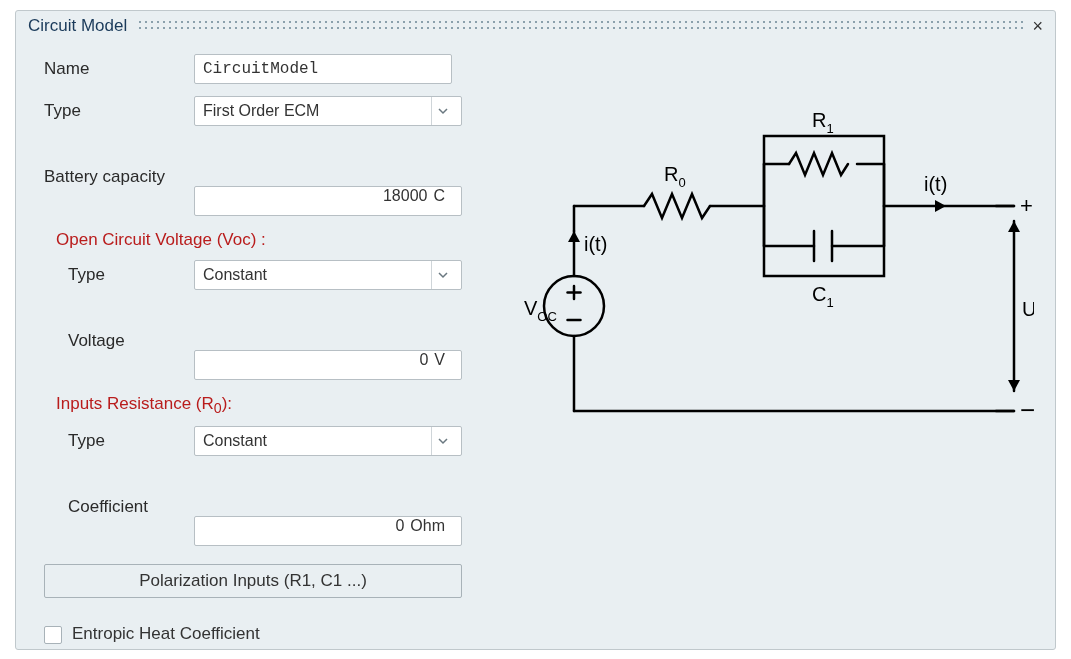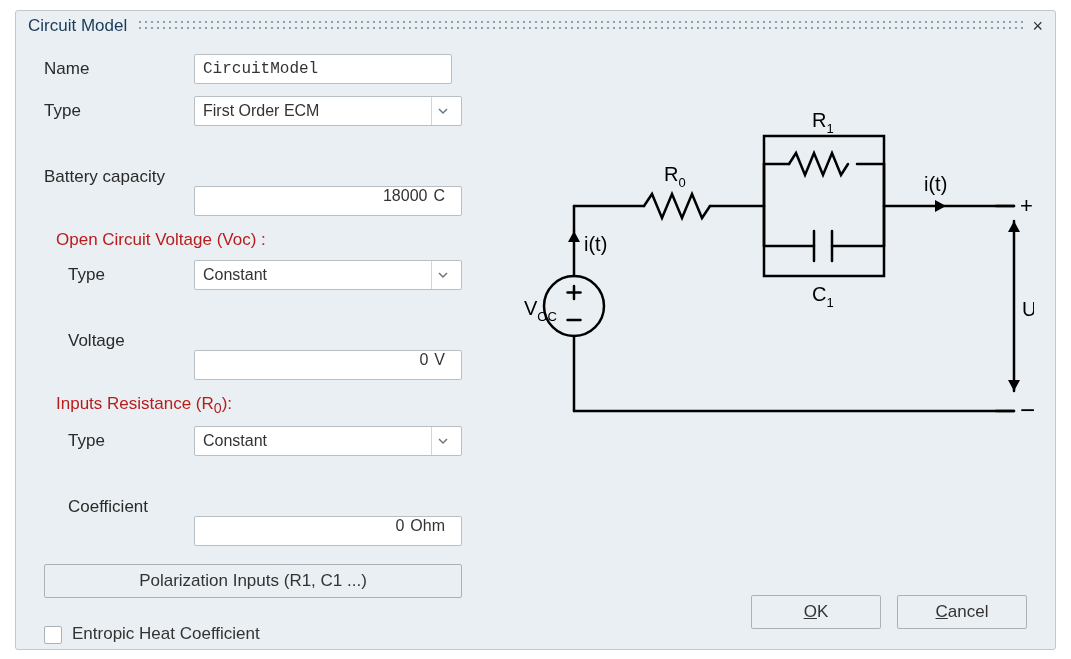--- a/index.html
+++ b/index.html
@@ -302,23 +302,15 @@
         <text x="150" y="90"><tspan>R</tspan><tspan font-size="13" dy="6">0</tspan></text>
         <text x="298" y="36"><tspan>R</tspan><tspan font-size="13" dy="6">1</tspan></text>
         <text x="298" y="210"><tspan>C</tspan><tspan font-size="13" dy="6">1</tspan></text>
         <text x="410" y="100">i(t)</text>
         <text x="506" y="122" font-size="22">+</text>
         <text x="506" y="328" font-size="26">−</text>
         <text x="508" y="225"><tspan>U</tspan><tspan font-size="13" dy="6">T</tspan></text>
       </g>
     </svg>
 
-    <div class="footer">
-      <div class="btn">
-        <span><span class="mnemonic">O</span><span>K</span></span>
-      </div>
-      <div class="btn">
-        <span><span class="mnemonic">C</span><span>ancel</span></span>
-      </div>
-    </div>
 
   </div>
 </div>
 
 </body></html>

